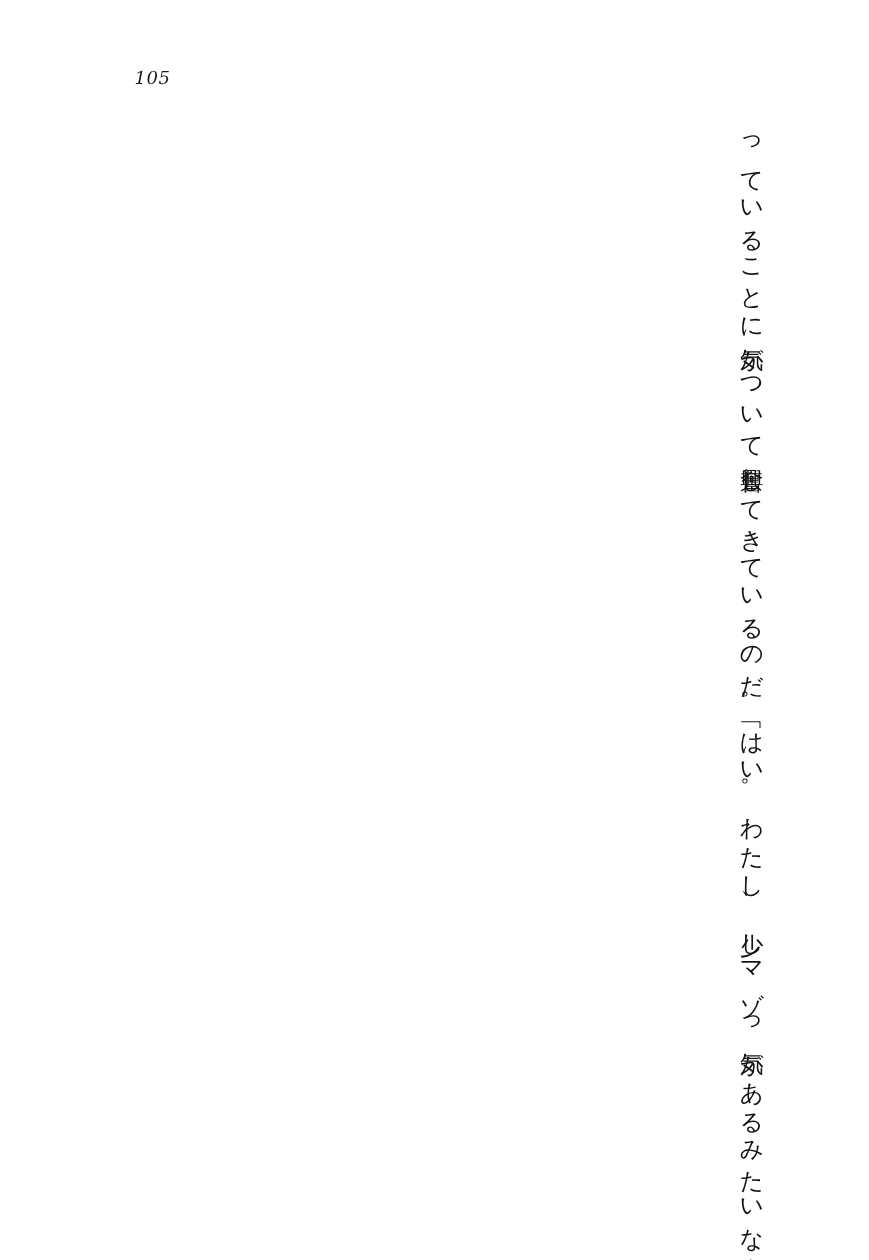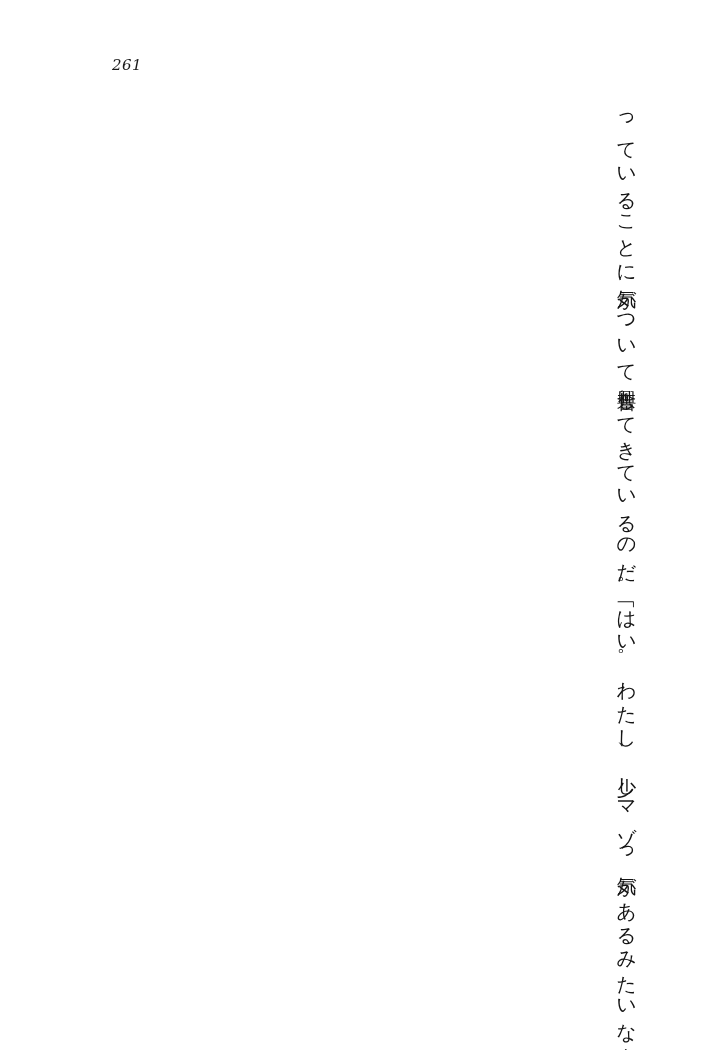--- a/index.html
+++ b/index.html
@@ -71,21 +71,21 @@
   
   .line:first-child {
     margin-left: 0;
   }
 </style>
 </head>
 <body>
 
 <div class="page">
 
-  <div class="page-number">261</div>
+  <div class="page-number">105</div>
 
   <div class="text-block">
     <div class="line">っていることに気がついて興奮してきているのだ。</div>
     <div class="line">「はい。わたし、少しマゾっ気があるみたいなんです」</div>
 
   </div>
 
 </div>
 
 </body></html>

